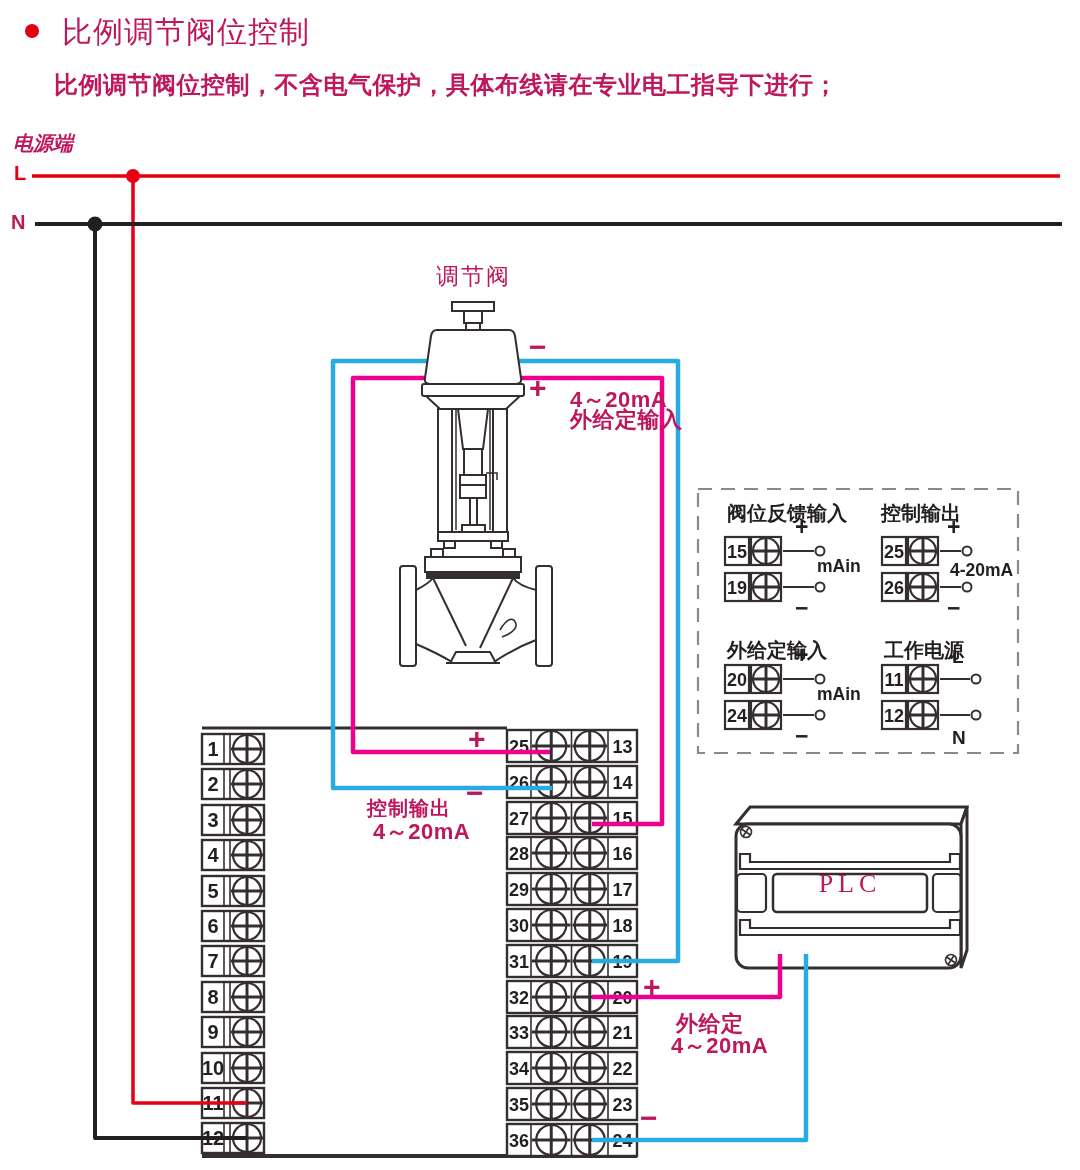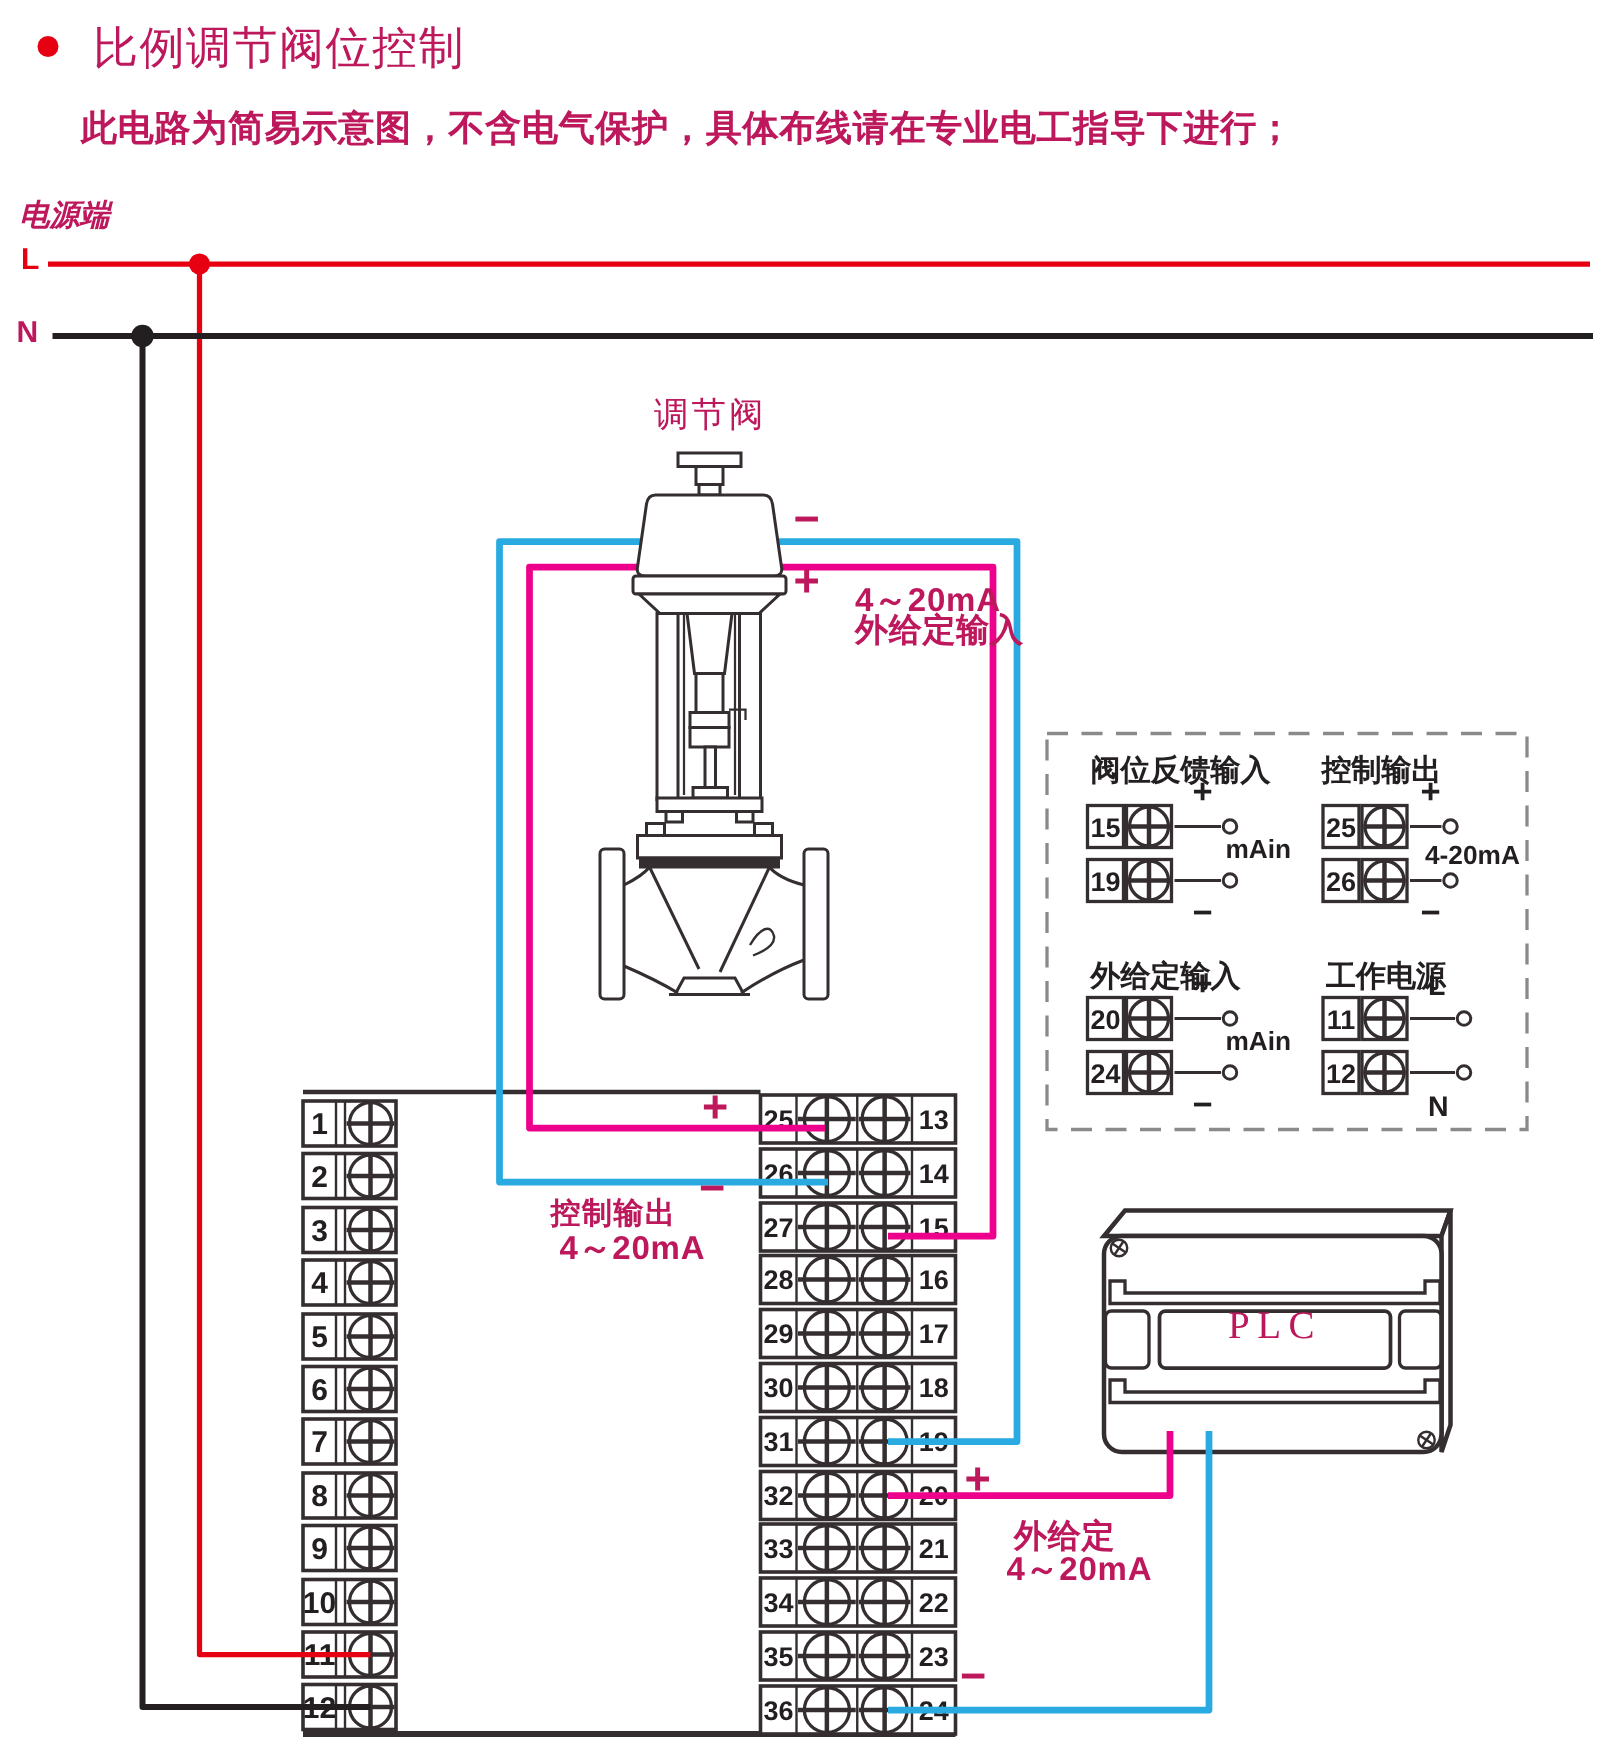--- a/index.html
+++ b/index.html
@@ -590,21 +590,21 @@
         <line x1="954" y1="955.5" x2="948" y2="964.5"></line>
       </g>
     </g>
 
     <polyline points="780,954 780,997 592,997" fill="none" stroke="#ec008c" stroke-width="4.5" stroke-linejoin="round"></polyline>
     <polyline points="806,954 806,1140 592,1140" fill="none" stroke="#29abe2" stroke-width="4.5" stroke-linejoin="round"></polyline>
   </svg>
 
   <div class="bullet" style="left:25px;top:24px;background:#e60012;"></div>
   <div class="lbl title" style="left:62px;top:12px;">比例调节阀位控制</div>
-  <div class="lbl subtitle" style="left:54px;top:69px;">此电路为简易示意图，不含电气保护，具体布线请在专业电工指导下进行；</div>
+  <div class="lbl subtitle" style="left:54px;top:69px;">比例调节阀位控制，不含电气保护，具体布线请在专业电工指导下进行；</div>
 
   <div class="lbl pwr" style="left:13px;top:130px;font-style:italic;">电源端</div>
   <div class="lbl pwr" style="left:14px;top:162px;color:#e60012;">L</div>
   <div class="lbl pwr" style="left:11px;top:211px;">N</div>
 
   <div class="lbl valve-t" style="left:436px;top:261px;">调节阀</div>
   <div class="lbl sign" style="left:529px;top:330px;">−</div>
   <div class="lbl sign" style="left:529px;top:371px;">+</div>
   <div class="lbl small-cjk" style="left:570px;top:385px;">4～20mA</div>
   <div class="lbl small-cjk" style="left:570px;top:405px;">外给定输入</div>

